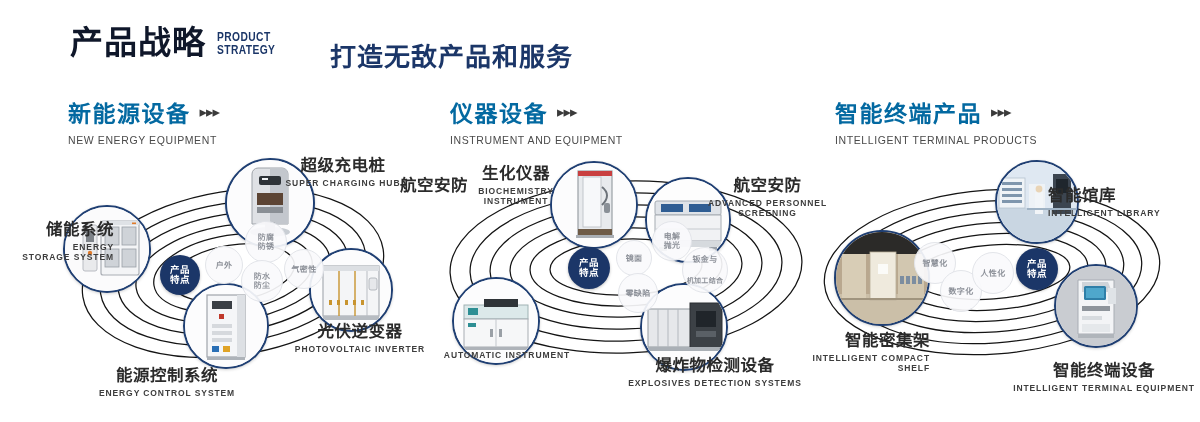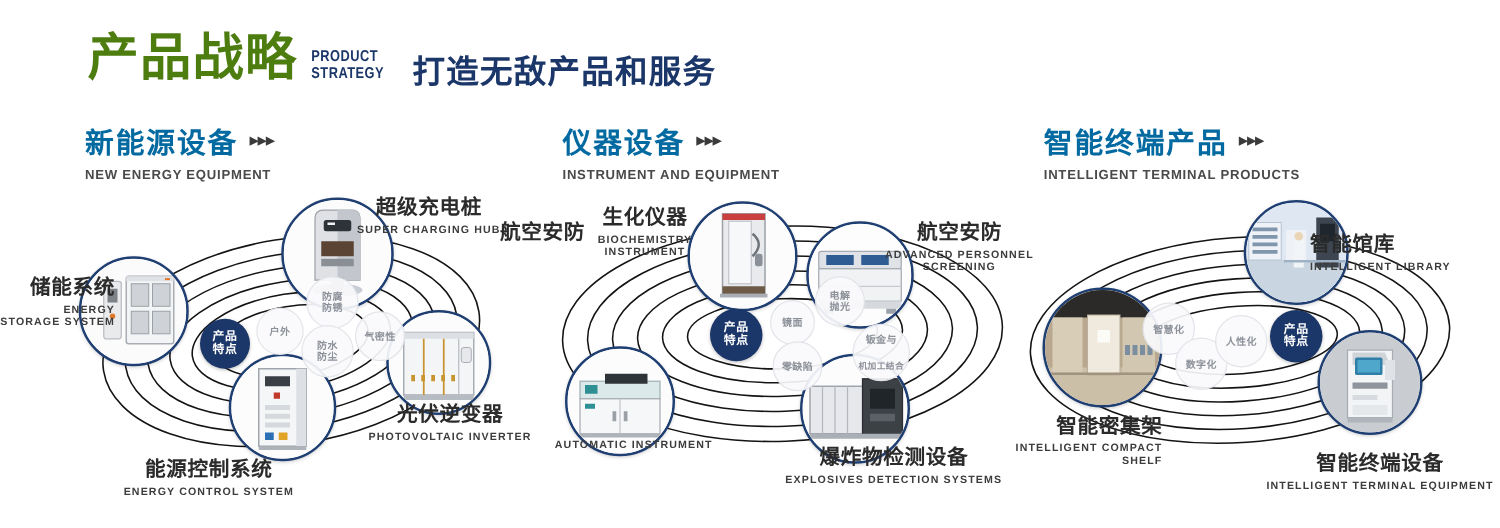--- a/index.html
+++ b/index.html
@@ -10,21 +10,21 @@
     font-family:"Liberation Sans","DejaVu Sans",sans-serif;
     overflow:hidden;
     position:relative;
     color:#2b2b2b;
   }
   .stage{position:absolute;left:0;top:0;width:1200px;height:422px;}
 
   
   .header{position:absolute;left:70px;top:26px;display:flex;align-items:flex-end;}
   .h-cn{
-    font-size:41px;font-weight:bold;color:#4d7c0f;
+    font-size:33px;font-weight:bold;color:#0f172a;
     letter-spacing:1px;line-height:1;
     font-family:"DejaVu Sans","Liberation Sans",sans-serif;
   }
   .h-en{
     margin-left:11px;margin-bottom:2px;
     color:#1b3668;font-weight:bold;
     font-size:12.5px;line-height:13px;letter-spacing:0.5px;
     font-family:"Liberation Sans Narrow","Liberation Sans",sans-serif;
     transform:scaleX(0.82);transform-origin:left bottom;
   }
@@ -38,21 +38,21 @@
   .sect{position:absolute;}
   .sect .title-row{display:flex;align-items:center;}
   .sect .s-cn{
     font-size:23px;font-weight:bold;color:#0369a1;letter-spacing:1.5px;
     font-family:"DejaVu Sans","Liberation Sans",sans-serif;
   }
   .sect .s-arrow{
     margin-left:9px;color:#3a3a3a;font-size:15px;font-weight:bold;letter-spacing:-1px;
   }
   .sect .s-en{
-    margin-top:5px;font-size:10.5px;font-weight:bold;color:#4a4a4a;letter-spacing:0.6px;
+    margin-top:5px;font-size:10.5px;font-weight:normal;color:#4a4a4a;letter-spacing:0.6px;
   }
 
   
   .cluster{position:absolute;}
   .rings{position:absolute;left:0;top:0;}
 
   .node{
     position:absolute;border-radius:50%;
     border:2.5px solid #1f3f73;
     overflow:hidden;
@@ -225,21 +225,21 @@
     </div>
     <div class="feat" style="left:186px;top:105px;width:40px;height:40px;">
       <span>防水</span>
       <span>防尘</span>
     </div>
     <div class="feat" style="left:229px;top:94px;width:38px;height:38px;">
       <span>气密性</span>
     </div>
   </div>
 
-  <div class="lbl ta-r" style="left:0px;top:216px;width:92px;">
+  <div class="lbl ta-r" style="left:0px;top:216px;width:92px;padding-left:22px;">
     <div class="l-cn">储能系统</div>
     <div class="l-en wrap">ENERGY STORAGE SYSTEM</div>
   </div>
 
   <div class="lbl ta-c" style="left:278px;top:152px;width:130px;">
     <div class="l-cn">超级充电桩</div>
     <div class="l-en">SUPER CHARGING HUB</div>
   </div>
 
   <div class="lbl ta-c" style="left:290px;top:318px;width:140px;">
@@ -328,21 +328,21 @@
       <span>特点</span>
     </div>
 
     <div class="feat" style="left:176px;top:85px;width:34px;height:34px;">
       <span>镜面</span>
     </div>
     <div class="feat" style="left:212px;top:66px;width:38px;height:38px;">
       <span>电解</span>
       <span>抛光</span>
     </div>
-    <div class="feat" style="left:242px;top:104px;width:44px;height:44px;gap:13px;">
+    <div class="feat" style="left:242px;top:92px;width:44px;height:44px;gap:13px;">
       <span>钣金与</span>
       <span style="font-size:7px;">机加工结合</span>
     </div>
     <div class="feat" style="left:178px;top:118px;width:38px;height:38px;">
       <span>零缺陷</span>
     </div>
   </div>
 
   <div class="lbl ta-r" style="left:398px;top:172px;width:70px;">
     <div class="l-cn">航空安防</div>

